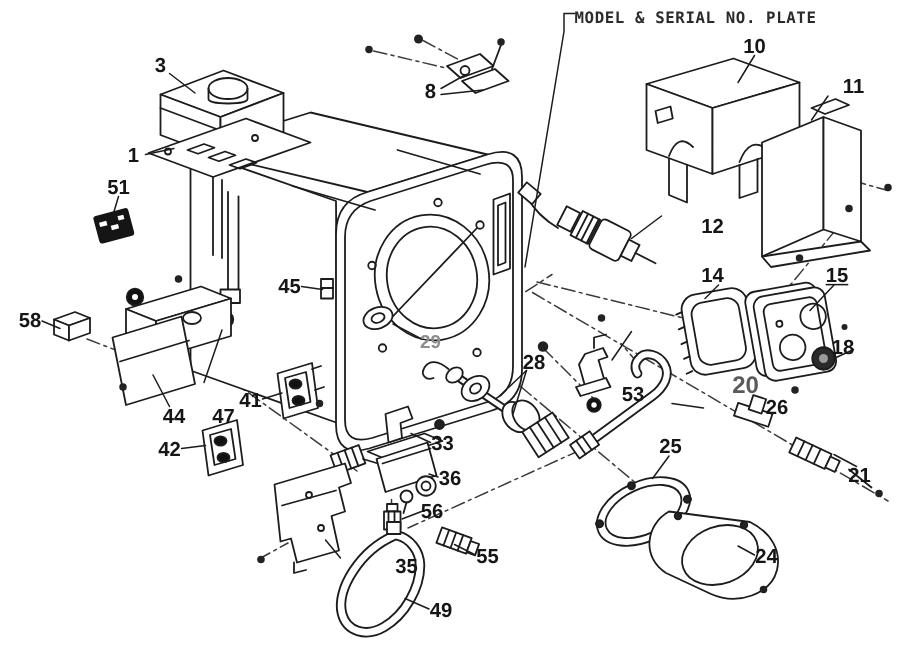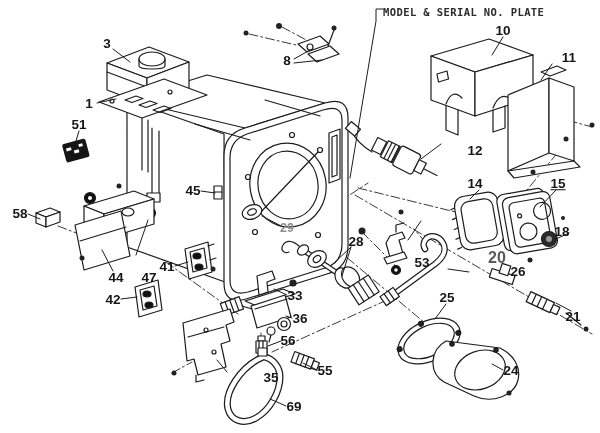--- a/index.html
+++ b/index.html
@@ -400,15 +400,15 @@
       <div class="part-label" style="left: 116px; top: 278px;">44</div>
       <div class="part-label" style="left: 167px; top: 267px;">41</div>
       <div class="part-label" style="left: 113px; top: 300px;">42</div>
       <div class="part-label" style="left: 295px; top: 296px;">33</div>
       <div class="part-label" style="left: 300px; top: 319px;">36</div>
       <div class="part-label" style="left: 447px; top: 298px;">25</div>
       <div class="part-label" style="left: 511px; top: 371px;">24</div>
       <div class="part-label" style="left: 288px; top: 341px;">56</div>
       <div class="part-label" style="left: 325px; top: 371px;">55</div>
       <div class="part-label" style="left: 227px; top: 378px; margin-left: 44px;">35</div>
-      <div class="part-label" style="left: 294px; top: 407px;">69</div>
+      <div class="part-label" style="left: 294px; top: 407px;">49</div>
     </div>
 </div>
 
 </body></html>

